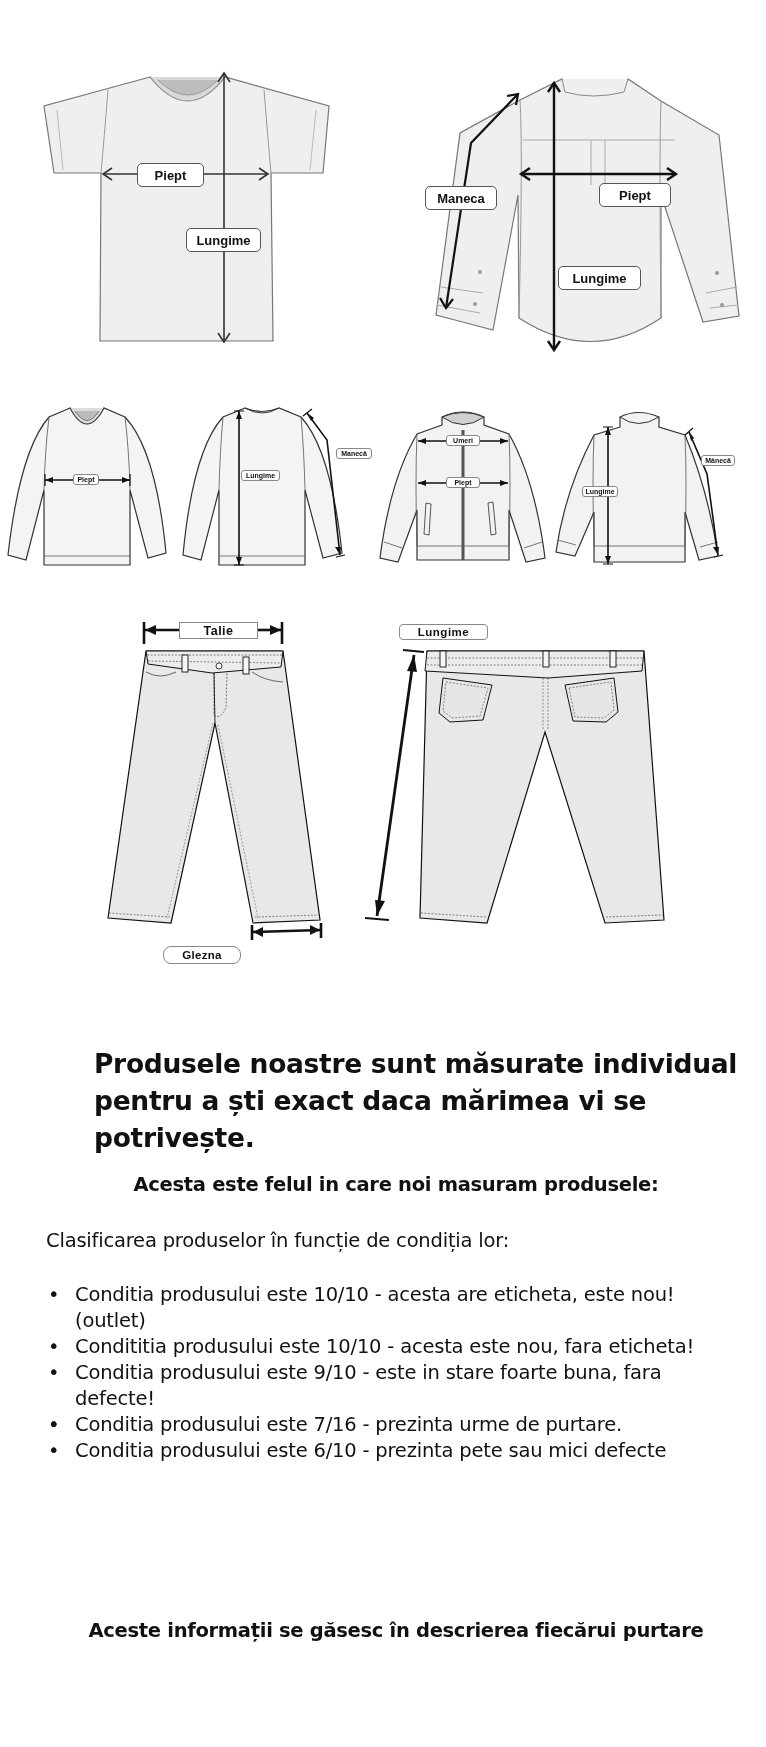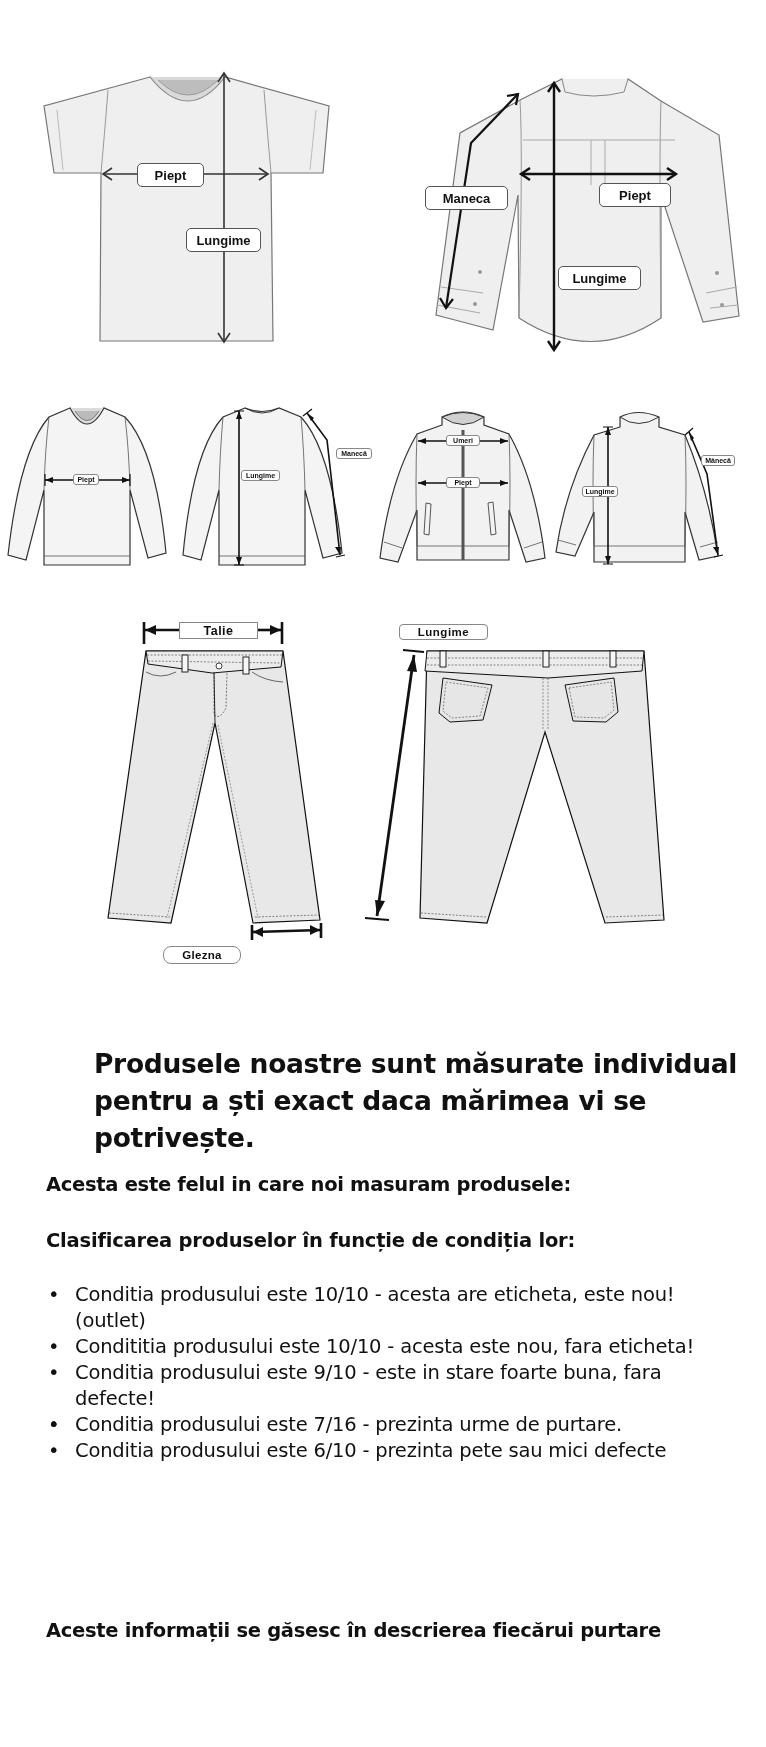--- a/index.html
+++ b/index.html
@@ -8,22 +8,22 @@
   svg { position: absolute; overflow: visible; }
   .lbl {
     position: absolute; background: #fff; border: 1.5px solid #555; border-radius: 5px;
     font-family: "Liberation Sans", sans-serif; font-weight: 700; color: #111;
     display: flex; align-items: center; justify-content: center; box-sizing: border-box;
     white-space: nowrap;
   }
   .lbl.sm { border: 1px solid #888; border-radius: 3px; font-size: 7px; }
   .text-section { position: absolute; left: 46px; width: 700px; }
   .headline { font-family: "DejaVu Sans", sans-serif; font-weight: 700; font-size: 26.5px; line-height: 37px; letter-spacing: -0.3px; margin: 0; }
-  .subhead { font-family: "DejaVu Sans", sans-serif; font-weight: 700; font-size: 19.5px; line-height: 26px; letter-spacing: -0.3px; margin: 0; }
-  .para { font-family: "DejaVu Sans", sans-serif; font-weight: 700; font-size: 19.5px; line-height: 26px; letter-spacing: -0.2px; margin: 0; }
+  .subhead { font-family: "DejaVu Sans", sans-serif; font-weight: 700; font-size: 19.5px; line-height: 26px; letter-spacing: -0.3px; margin: 0; text-align: center; }
+  .para { font-family: "DejaVu Sans", sans-serif; font-weight: 400; font-size: 19.5px; line-height: 26px; letter-spacing: -0.2px; margin: 0; }
   ul.cond { margin: 0; padding: 0; list-style: none; }
   ul.cond li { position: relative; padding-left: 29px; font-family: "DejaVu Sans", sans-serif; font-size: 19.5px; line-height: 26px; letter-spacing: -0.2px; }
   ul.cond li .bullet { position: absolute; left: 2px; top: 0; }
 </style>
 </head>
 <body>
 
 <div class="abs" style="left:0;top:0;width:383px;height:370px;">
   <svg width="383" height="370">
     <path d="M150,77 L44,106 L54,173 L101,173 L100,341 L273,341 L271,173 L323,173 L329,106 L225,77 Q188,92 150,77 Z" fill="#efefef" stroke="#777" stroke-width="1.2"></path>
@@ -61,21 +61,21 @@
     <path d="M57,298 L63,308 L70,299" fill="none" stroke="#111" stroke-width="2.2"></path>
 
     <line x1="138" y1="174" x2="293" y2="174" stroke="#111" stroke-width="2.4"></line>
     <path d="M147,168 L138,174 L147,180" fill="none" stroke="#111" stroke-width="2.4"></path>
     <path d="M284,168 L293,174 L284,180" fill="none" stroke="#111" stroke-width="2.4"></path>
 
     <line x1="171" y1="83" x2="171" y2="350" stroke="#111" stroke-width="2.4"></line>
     <path d="M165,92 L171,83 L177,92" fill="none" stroke="#111" stroke-width="2.4"></path>
     <path d="M165,341 L171,350 L177,341" fill="none" stroke="#111" stroke-width="2.4"></path>
   </svg>
-  <div class="lbl" style="left:42px;top:186px;width:83px;height:24px;font-size:13px;">Maneca</div>
+  <div class="lbl" style="left:42px;top:186px;width:72px;height:24px;font-size:13px;">Maneca</div>
   <div class="lbl" style="left:216px;top:183px;width:72px;height:24px;font-size:13px;">Piept</div>
   <div class="lbl" style="left:175px;top:266px;width:83px;height:24px;font-size:13px;">Lungime</div>
 </div>
 
 <div class="abs" style="left:0;top:390px;width:175px;height:180px;">
   <svg width="175" height="180">
     <path d="M70,18 L49,27 Q20,60 8,165 L26,170 L44,100 L44,175 L130,175 L130,100 L148,168 L166,163 Q156,60 125,27 L104,18 Q87,28 70,18 Z" fill="#f4f4f4" stroke="#333" stroke-width="1.2"></path>
     <path d="M70,18 Q87,50 104,18" fill="#dcdcdc" stroke="#333" stroke-width="1.1"></path>
     <path d="M75,21 Q87,40 99,21" fill="#bbb" stroke="#666" stroke-width="0.8"></path>
     <path d="M49,27 Q45,60 44,100 M125,27 Q129,60 130,100 M44,166 L130,166" fill="none" stroke="#555" stroke-width="0.8"></path>

